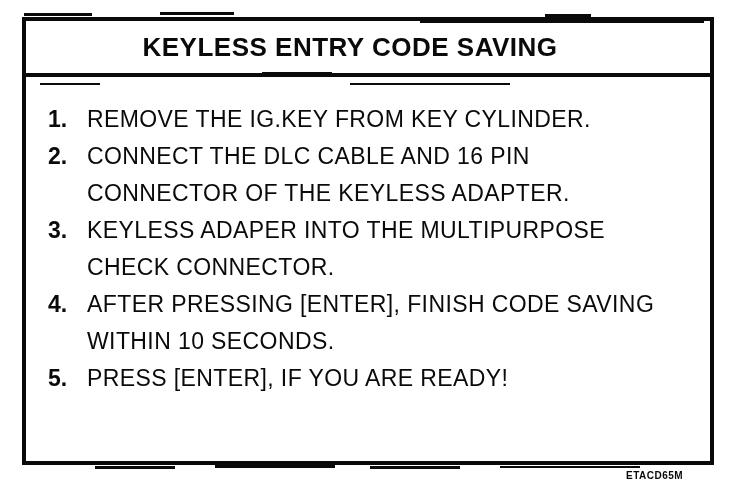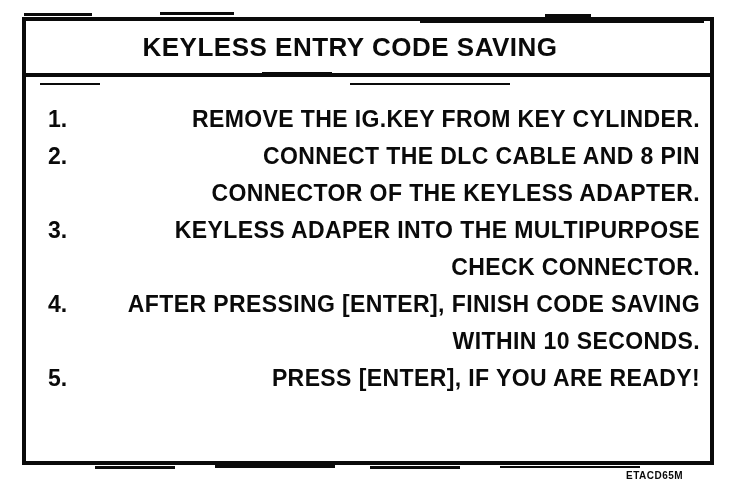--- a/index.html
+++ b/index.html
@@ -49,26 +49,25 @@
   .step-num {
     flex: 0 0 39px;
     font-size: 23px;
     font-weight: bold;
     line-height: 37px;
     color: #0a0a0a;
   }
   .step-lines { flex: 1; }
   .step-line {
     font-size: 23px;
-    font-weight: bold;
+    font-weight: normal;
     line-height: 37px;
     letter-spacing: 0.4px;
     white-space: nowrap;
     color: #0a0a0a;
-    text-align: right;
   }
   .figure-code {
     position: absolute;
     left: 626px; top: 470px;
     font-size: 10px;
     font-weight: bold;
     letter-spacing: 0.5px;
     color: #0a0a0a;
   }
   
@@ -105,21 +104,21 @@
       <div class="step">
         <div class="step-num">1.</div>
         <div class="step-lines">
           <div class="step-line">REMOVE THE IG.KEY FROM KEY CYLINDER.</div>
         </div>
       </div>
 
       <div class="step">
         <div class="step-num">2.</div>
         <div class="step-lines">
-          <div class="step-line">CONNECT THE DLC CABLE AND 8 PIN</div>
+          <div class="step-line">CONNECT THE DLC CABLE AND 16 PIN</div>
           <div class="step-line">CONNECTOR OF THE KEYLESS ADAPTER.</div>
         </div>
       </div>
 
       <div class="step">
         <div class="step-num">3.</div>
         <div class="step-lines">
           <div class="step-line">KEYLESS ADAPER INTO THE MULTIPURPOSE</div>
           <div class="step-line">CHECK CONNECTOR.</div>
         </div>

